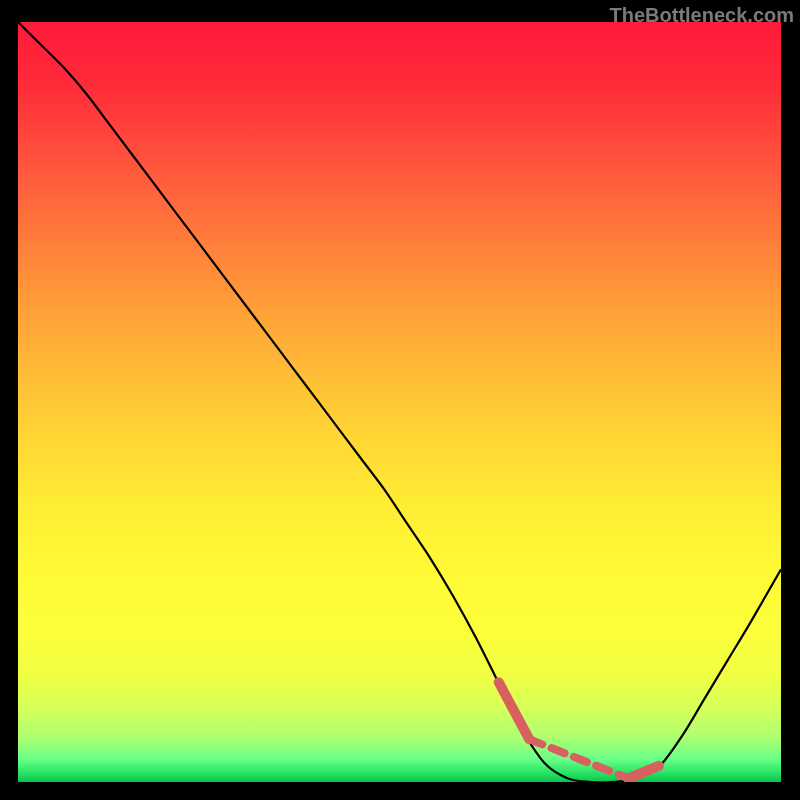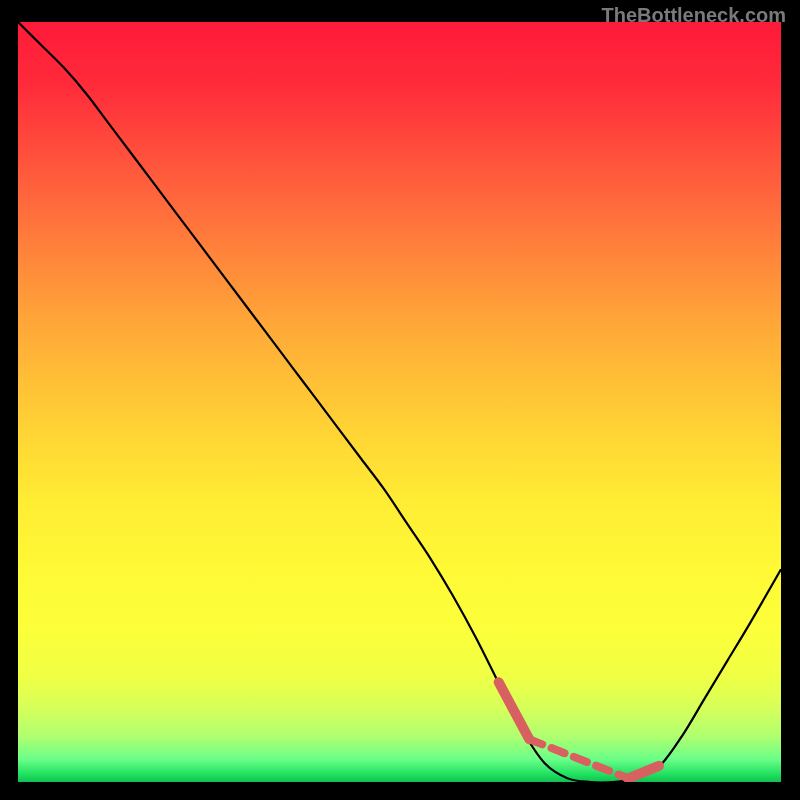--- a/index.html
+++ b/index.html
@@ -1,17 +1,17 @@
 <!DOCTYPE html>
 <html><head>
 <meta charset="utf-8">
 <style>
   * { margin: 0; padding: 0; box-sizing: border-box; }
   body { width: 800px; height: 800px; background: #000; position: relative; font-family: Arial, sans-serif; }
-  .watermark { position: absolute; top: 4px; right: 14px; color: #7a7a7a; font-size: 20px; font-weight: bold; z-index: 10; }
+  .watermark { position: absolute; top: 4px; right: 6px; color: #7a7a7a; font-size: 20px; font-weight: bold; z-index: 10; }
   .plot-area { position: absolute; left: 18px; top: 22px; width: 763px; height: 760px; }
   .gradient-bg { position: absolute; left: 0; top: 0; width: 100%; height: 100%;
     background: linear-gradient(to bottom,
       #ff1a3a 0%,
       #ff2a3a 8%,
       #ff4a3c 16%,
       #ff6a3c 24%,
       #ff8a3a 32%,
       #ffa838 40%,
       #ffc236 48%,

